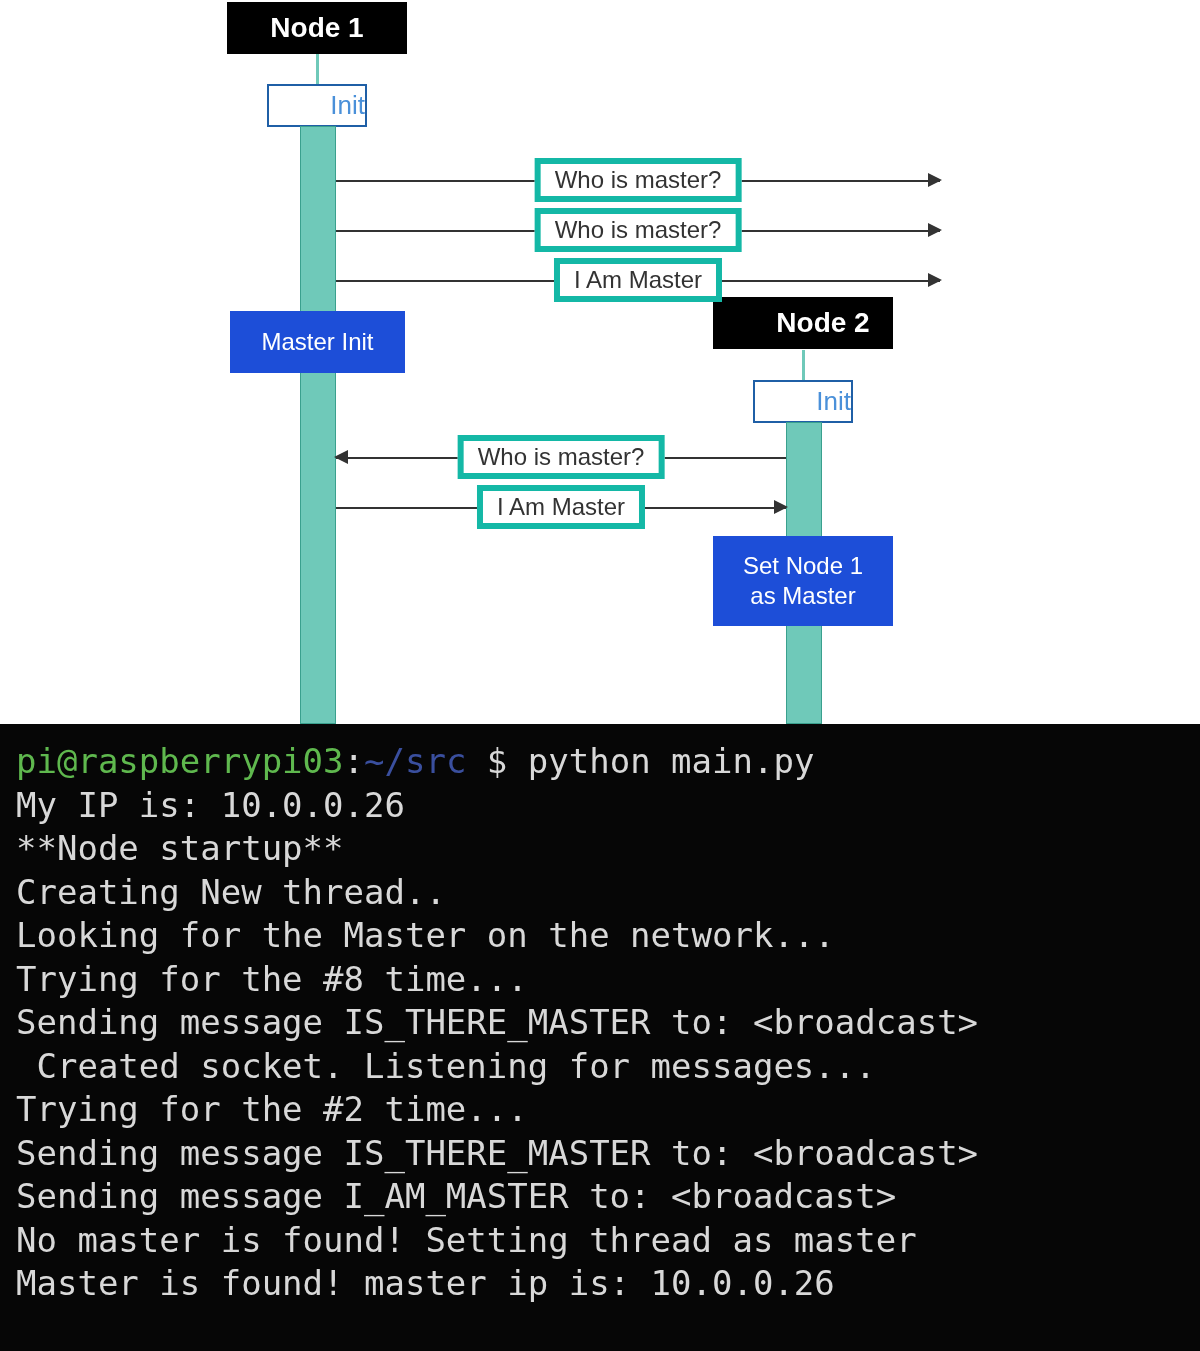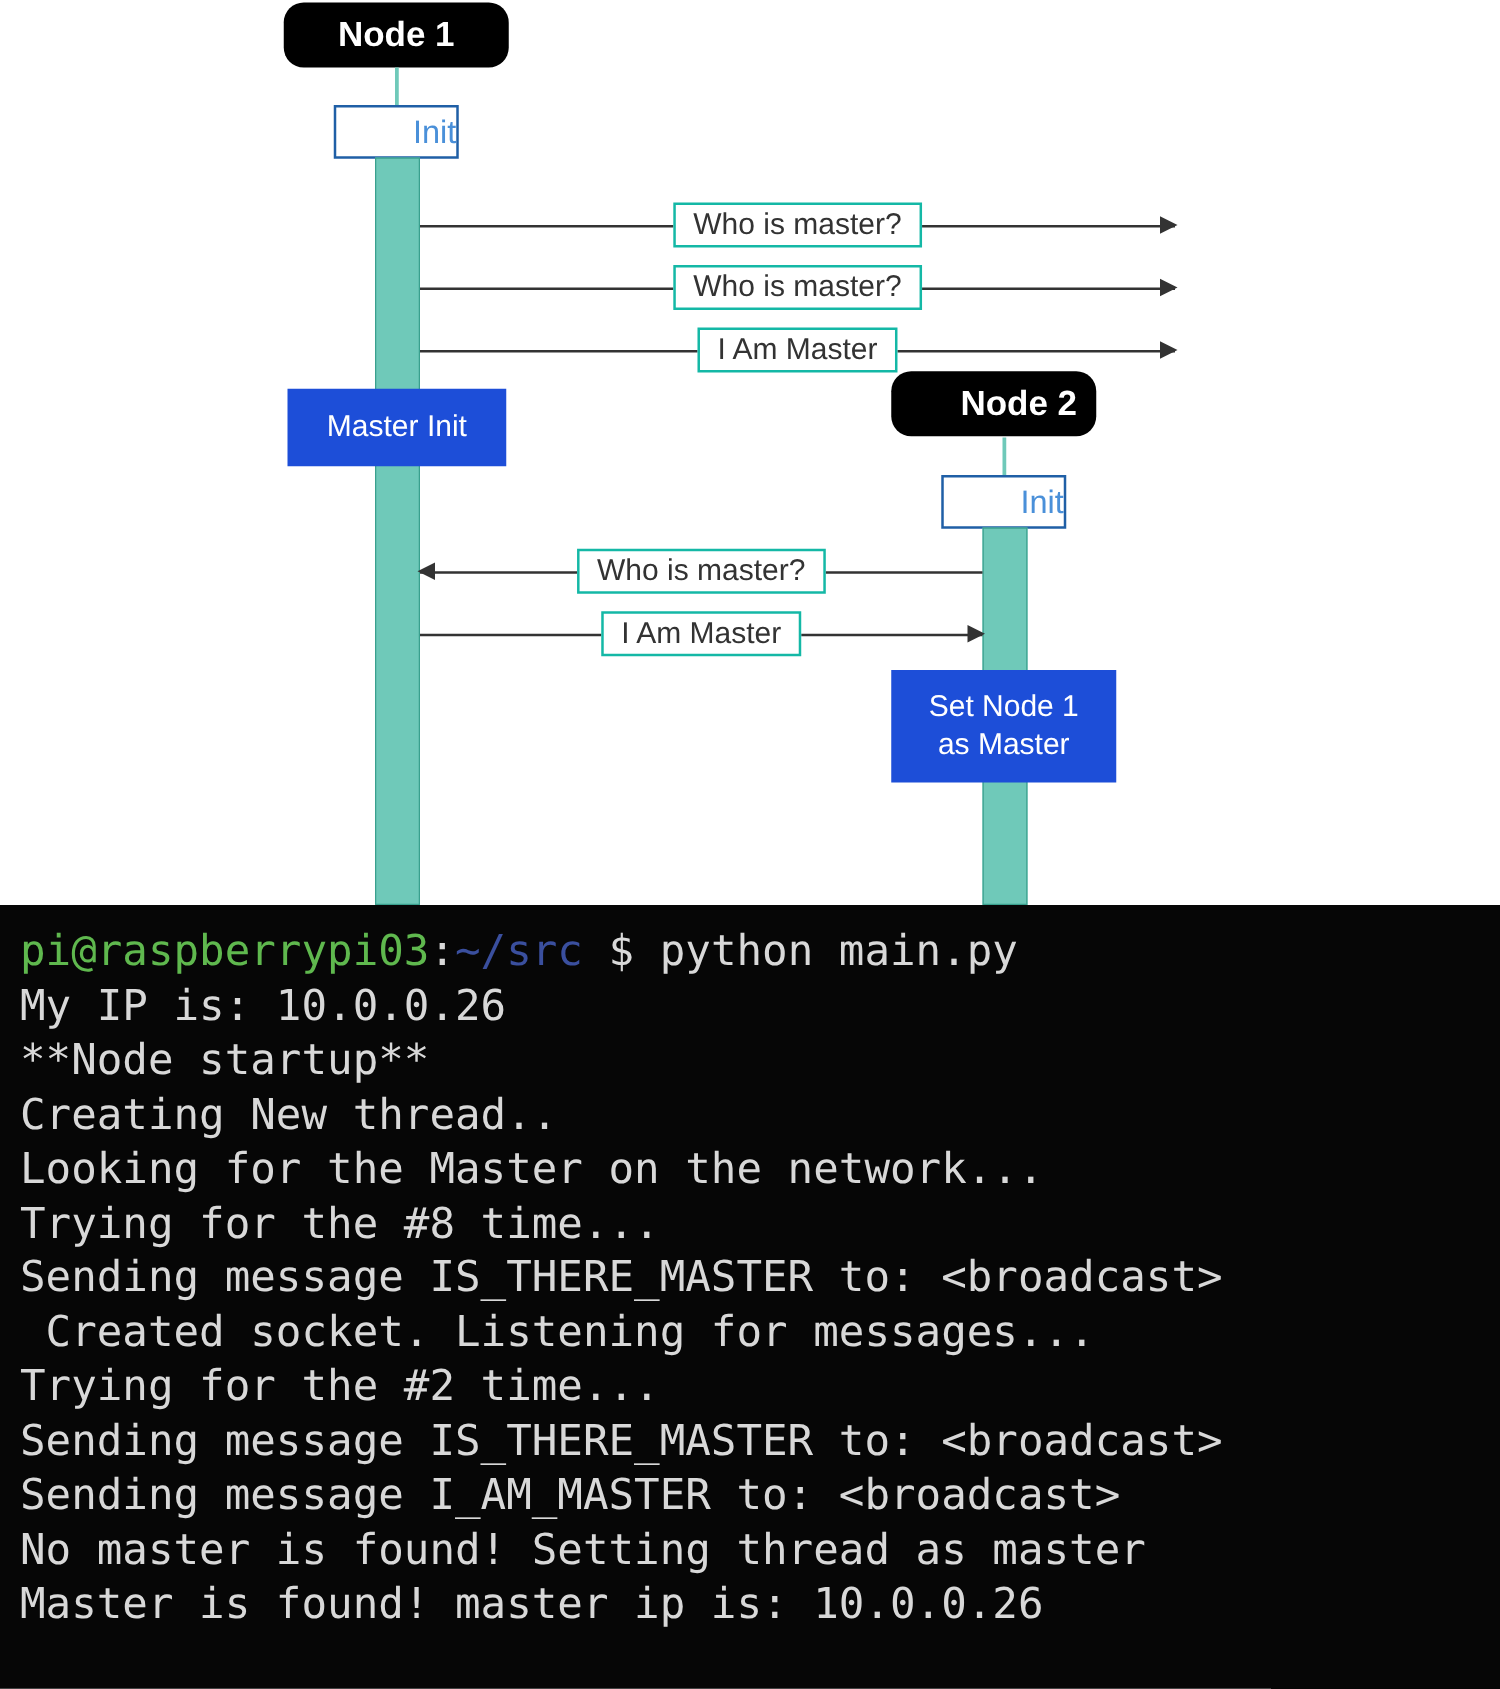--- a/index.html
+++ b/index.html
@@ -26,21 +26,21 @@
   }
   .activation {
     position: absolute;
     background: #6fc9b9;
     border: 1px solid #3aa08e;
   }
   .node-header {
     position: absolute;
     background: #000;
     color: #fff;
-    border-radius: 16px;
+    border-radius: 0;
     font-size: 28px;
     font-weight: 600;
     text-align: center;
     padding: 10px 0;
   }
   .init-box {
     position: absolute;
     background: #fff;
     border: 2px solid #1f5fa6;
     color: #4a90d9;
@@ -63,21 +63,21 @@
     position: absolute;
     height: 40px;
   }
   .msg .label {
     position: absolute;
     left: 50%;
     top: 50%;
     transform: translate(-50%, -50%);
     white-space: nowrap;
     background: #fff;
-    border: 2px solid #14b8a6;
+    border: 6px solid #14b8a6;
     font-size: 24px;
     padding: 2px 14px;
     color: #333;
   }
   .msg .line {
     position: absolute;
     top: 50%;
     left: 0; right: 0;
     height: 2px;
     background: #333;
@@ -122,21 +122,21 @@
 
 <div class="canvas">
 
   <div class="diagram-area">
 
     <div class="node-header" style="left:227px; top:2px; width:180px;">Node 1</div>
     <div class="lifeline" style="left:316px; top:54px; height:30px;"></div>
     <div class="init-box" style="left:267px; top:84px; width:100px;">Init</div>
     <div class="activation" style="left:300px; top:126px; width:36px; height:598px;"></div>
 
-    <div class="node-header" style="left:713px; top:297px; width:164px;padding-left:40px;">Node 2</div>
+    <div class="node-header" style="left:713px; top:297px; width:180px;padding-left:40px;">Node 2</div>
     <div class="lifeline" style="left:802px; top:350px; height:30px;"></div>
     <div class="init-box" style="left:753px; top:380px; width:100px;">Init</div>
     <div class="activation" style="left:786px; top:422px; width:36px; height:302px;"></div>
 
     <div class="msg" style="left:336px; top:160px; width:604px;">
       <div class="line"></div>
         <div class="arrow-r"></div>
       <div class="label">Who is master?</div>
     </div>
     <div class="msg" style="left:336px; top:210px; width:604px;">

